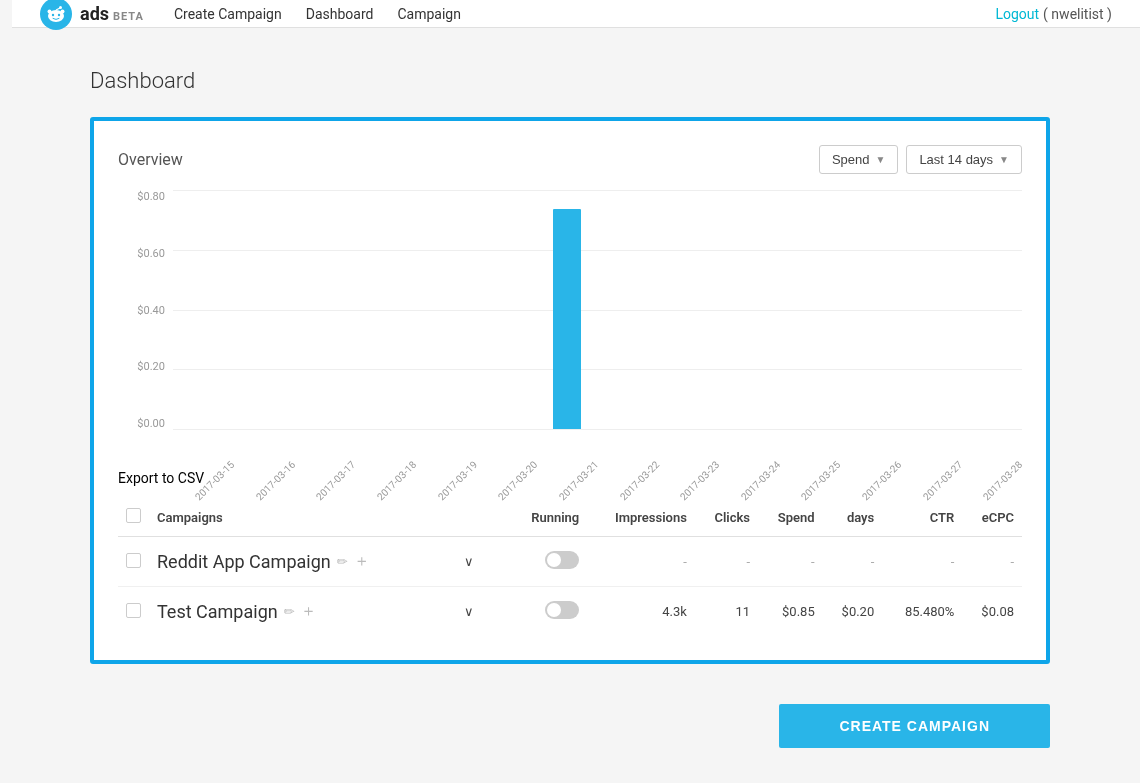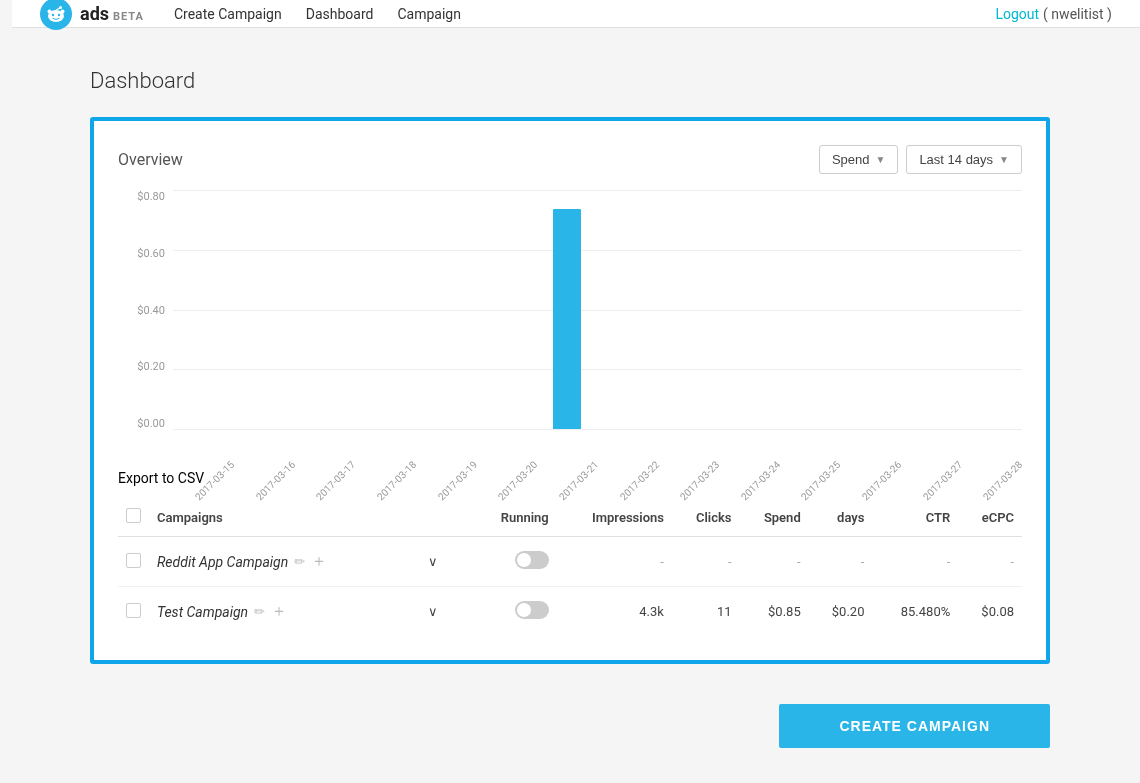--- a/index.html
+++ b/index.html
@@ -248,21 +248,21 @@
       border-radius: 2px;
       display: inline-block;
       cursor: pointer;
     }
 
     .campaign-name {
       display: flex;
       align-items: center;
       gap: 6px;
     }
-    .campaign-name-text { font-size: 14px; color: #333; font-style: italic; }
+    .campaign-name-text { font-size: 18px; color: #333; }
     .edit-icon { color: #bbb; font-size: 13px; cursor: pointer; }
     .add-icon { color: #bbb; font-size: 16px; cursor: pointer; }
 
     .chevron-down-cell {
       color: #aaa;
       font-size: 12px;
       text-align: center;
       cursor: pointer;
     }
 

